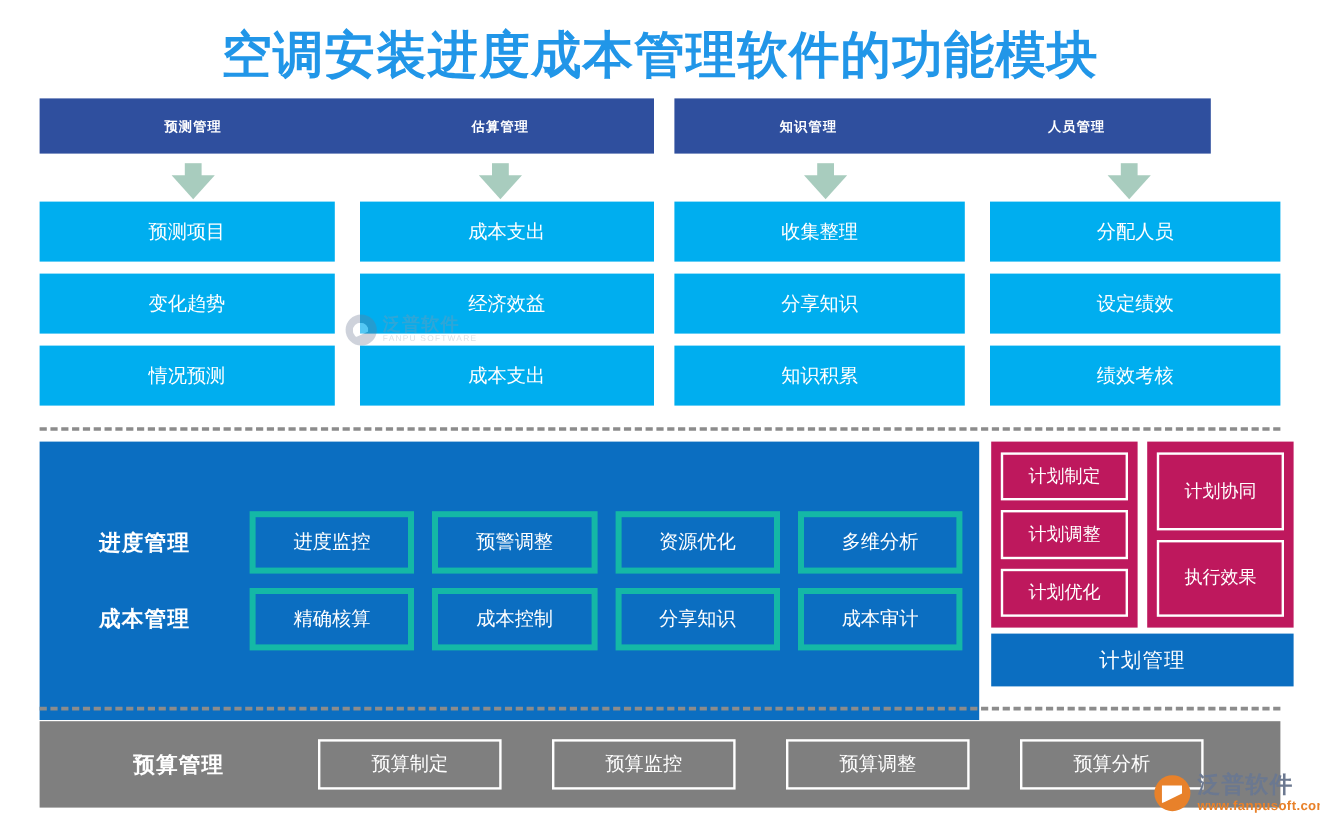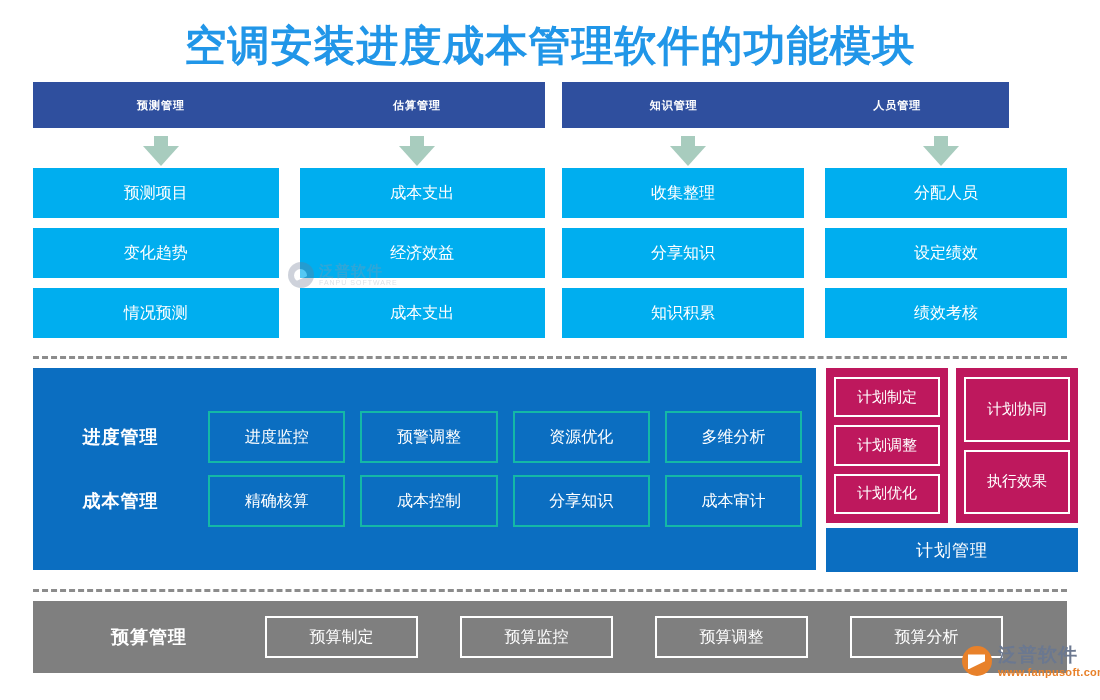--- a/index.html
+++ b/index.html
@@ -116,21 +116,21 @@
     height: 0;
     border-top: 3px dashed #8c8c8c;
   }
   #sep-top    { top: 356px; }
   #sep-bottom { top: 589px; }
 
   
   #mid-main {
     position: absolute;
     left: 33px; top: 368px;
-    width: 783px; height: 202px;
+    width: 783px; height: 232px;
     background: #0b6ec1;
     display: flex;
     align-items: center;
   }
   #mid-main-rows {
     width: 100%;
     padding: 0 14px 0 0;
     display: flex;
     flex-direction: column;
     row-gap: 12px;
@@ -148,21 +148,21 @@
     letter-spacing: 1px;
   }
   .mid-row-cells {
     flex: 1 1 auto;
     display: grid;
     grid-template-columns: repeat(4, 1fr);
     column-gap: 15px;
   }
   .mid-cell {
     height: 52px;
-    border: 2px solid #14b8a6;
+    border: 5px solid #14b8a6;
     display: flex;
     align-items: center;
     justify-content: center;
     color: #ffffff;
     font-size: 16px;
   }
 
   
   .plan-panel {
     position: absolute;

